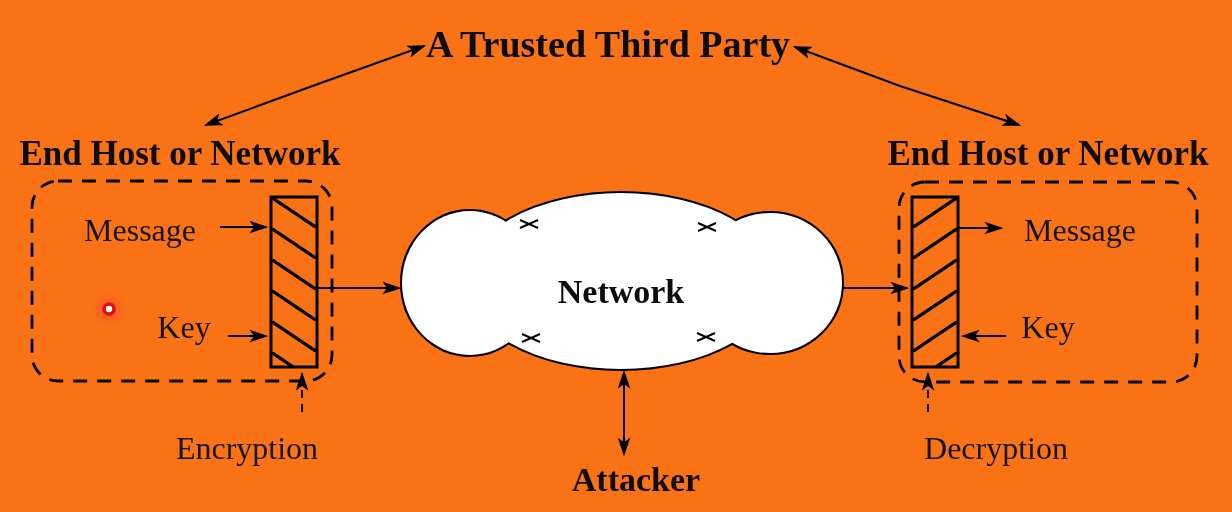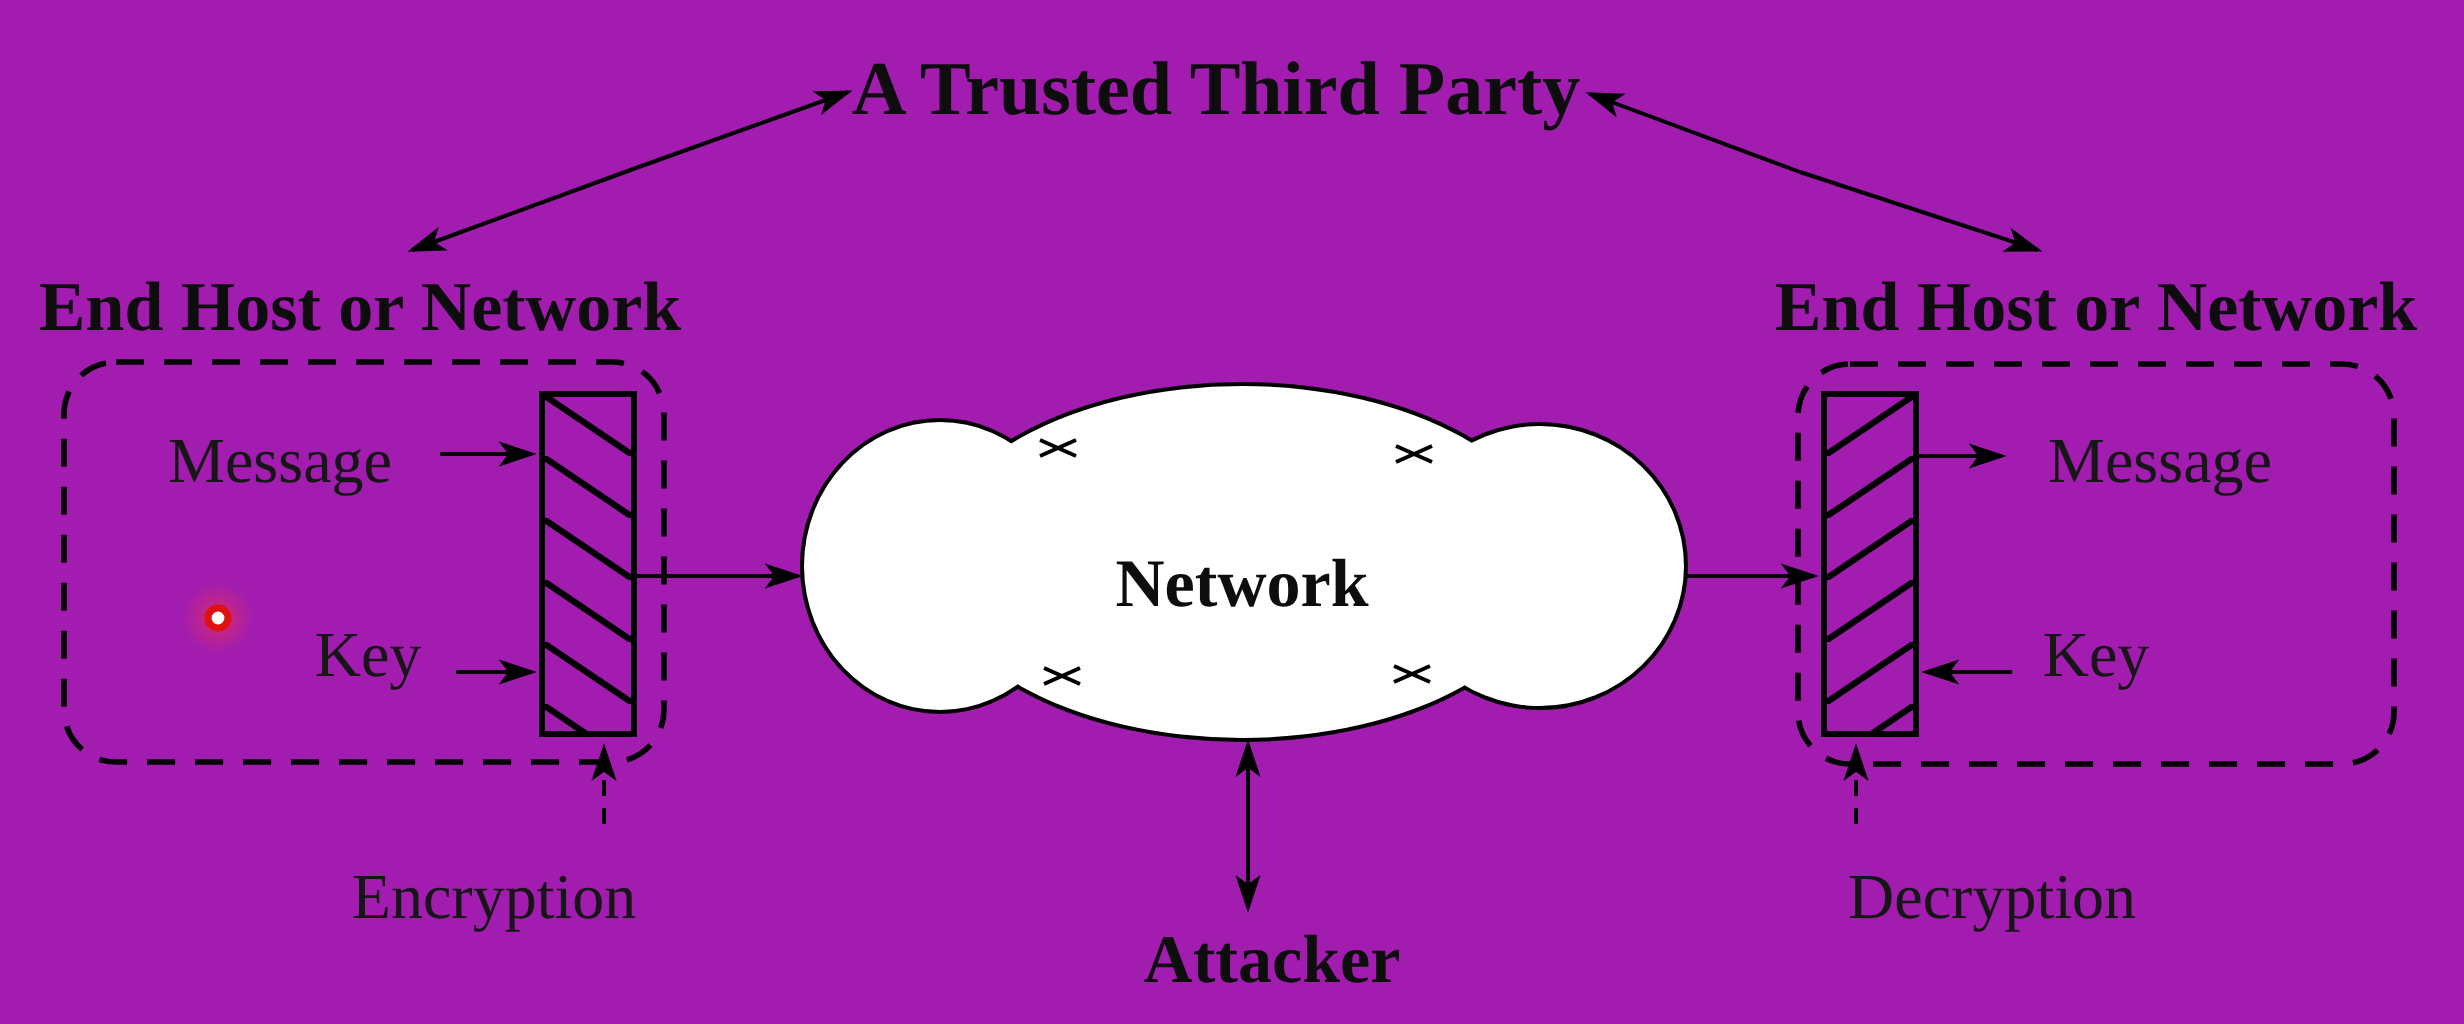--- a/index.html
+++ b/index.html
@@ -1,20 +1,20 @@
 <!DOCTYPE html>
 <html><head>
 <meta charset="utf-8">
 <style>
   html, body { margin: 0; padding: 0; background: #ffffff; }
   .board {
     position: relative;
     width: 1232px;
     height: 512px;
-    background: #a21caf;
+    background: #f97316;
     overflow: hidden;
     font-family: "Liberation Serif", "DejaVu Serif", serif;
   }
   svg { position: absolute; left: 0; top: 0; }
   .t-title  { font: 700 38px "Liberation Serif", "DejaVu Serif", serif; fill: #0d0d0d; }
   .t-head   { font: 700 35px "Liberation Serif", "DejaVu Serif", serif; fill: #0d0d0d; }
   .t-node   { font: 700 34px "Liberation Serif", "DejaVu Serif", serif; fill: #0d0d0d; }
   .t-label  { font: 400 32px "Liberation Serif", "DejaVu Serif", serif; fill: #161616; }
   .ln       { stroke: #000000; stroke-width: 2; fill: none; }
   .ln-dash  { stroke: #000000; stroke-width: 2; fill: none; stroke-dasharray: 8 6; }

